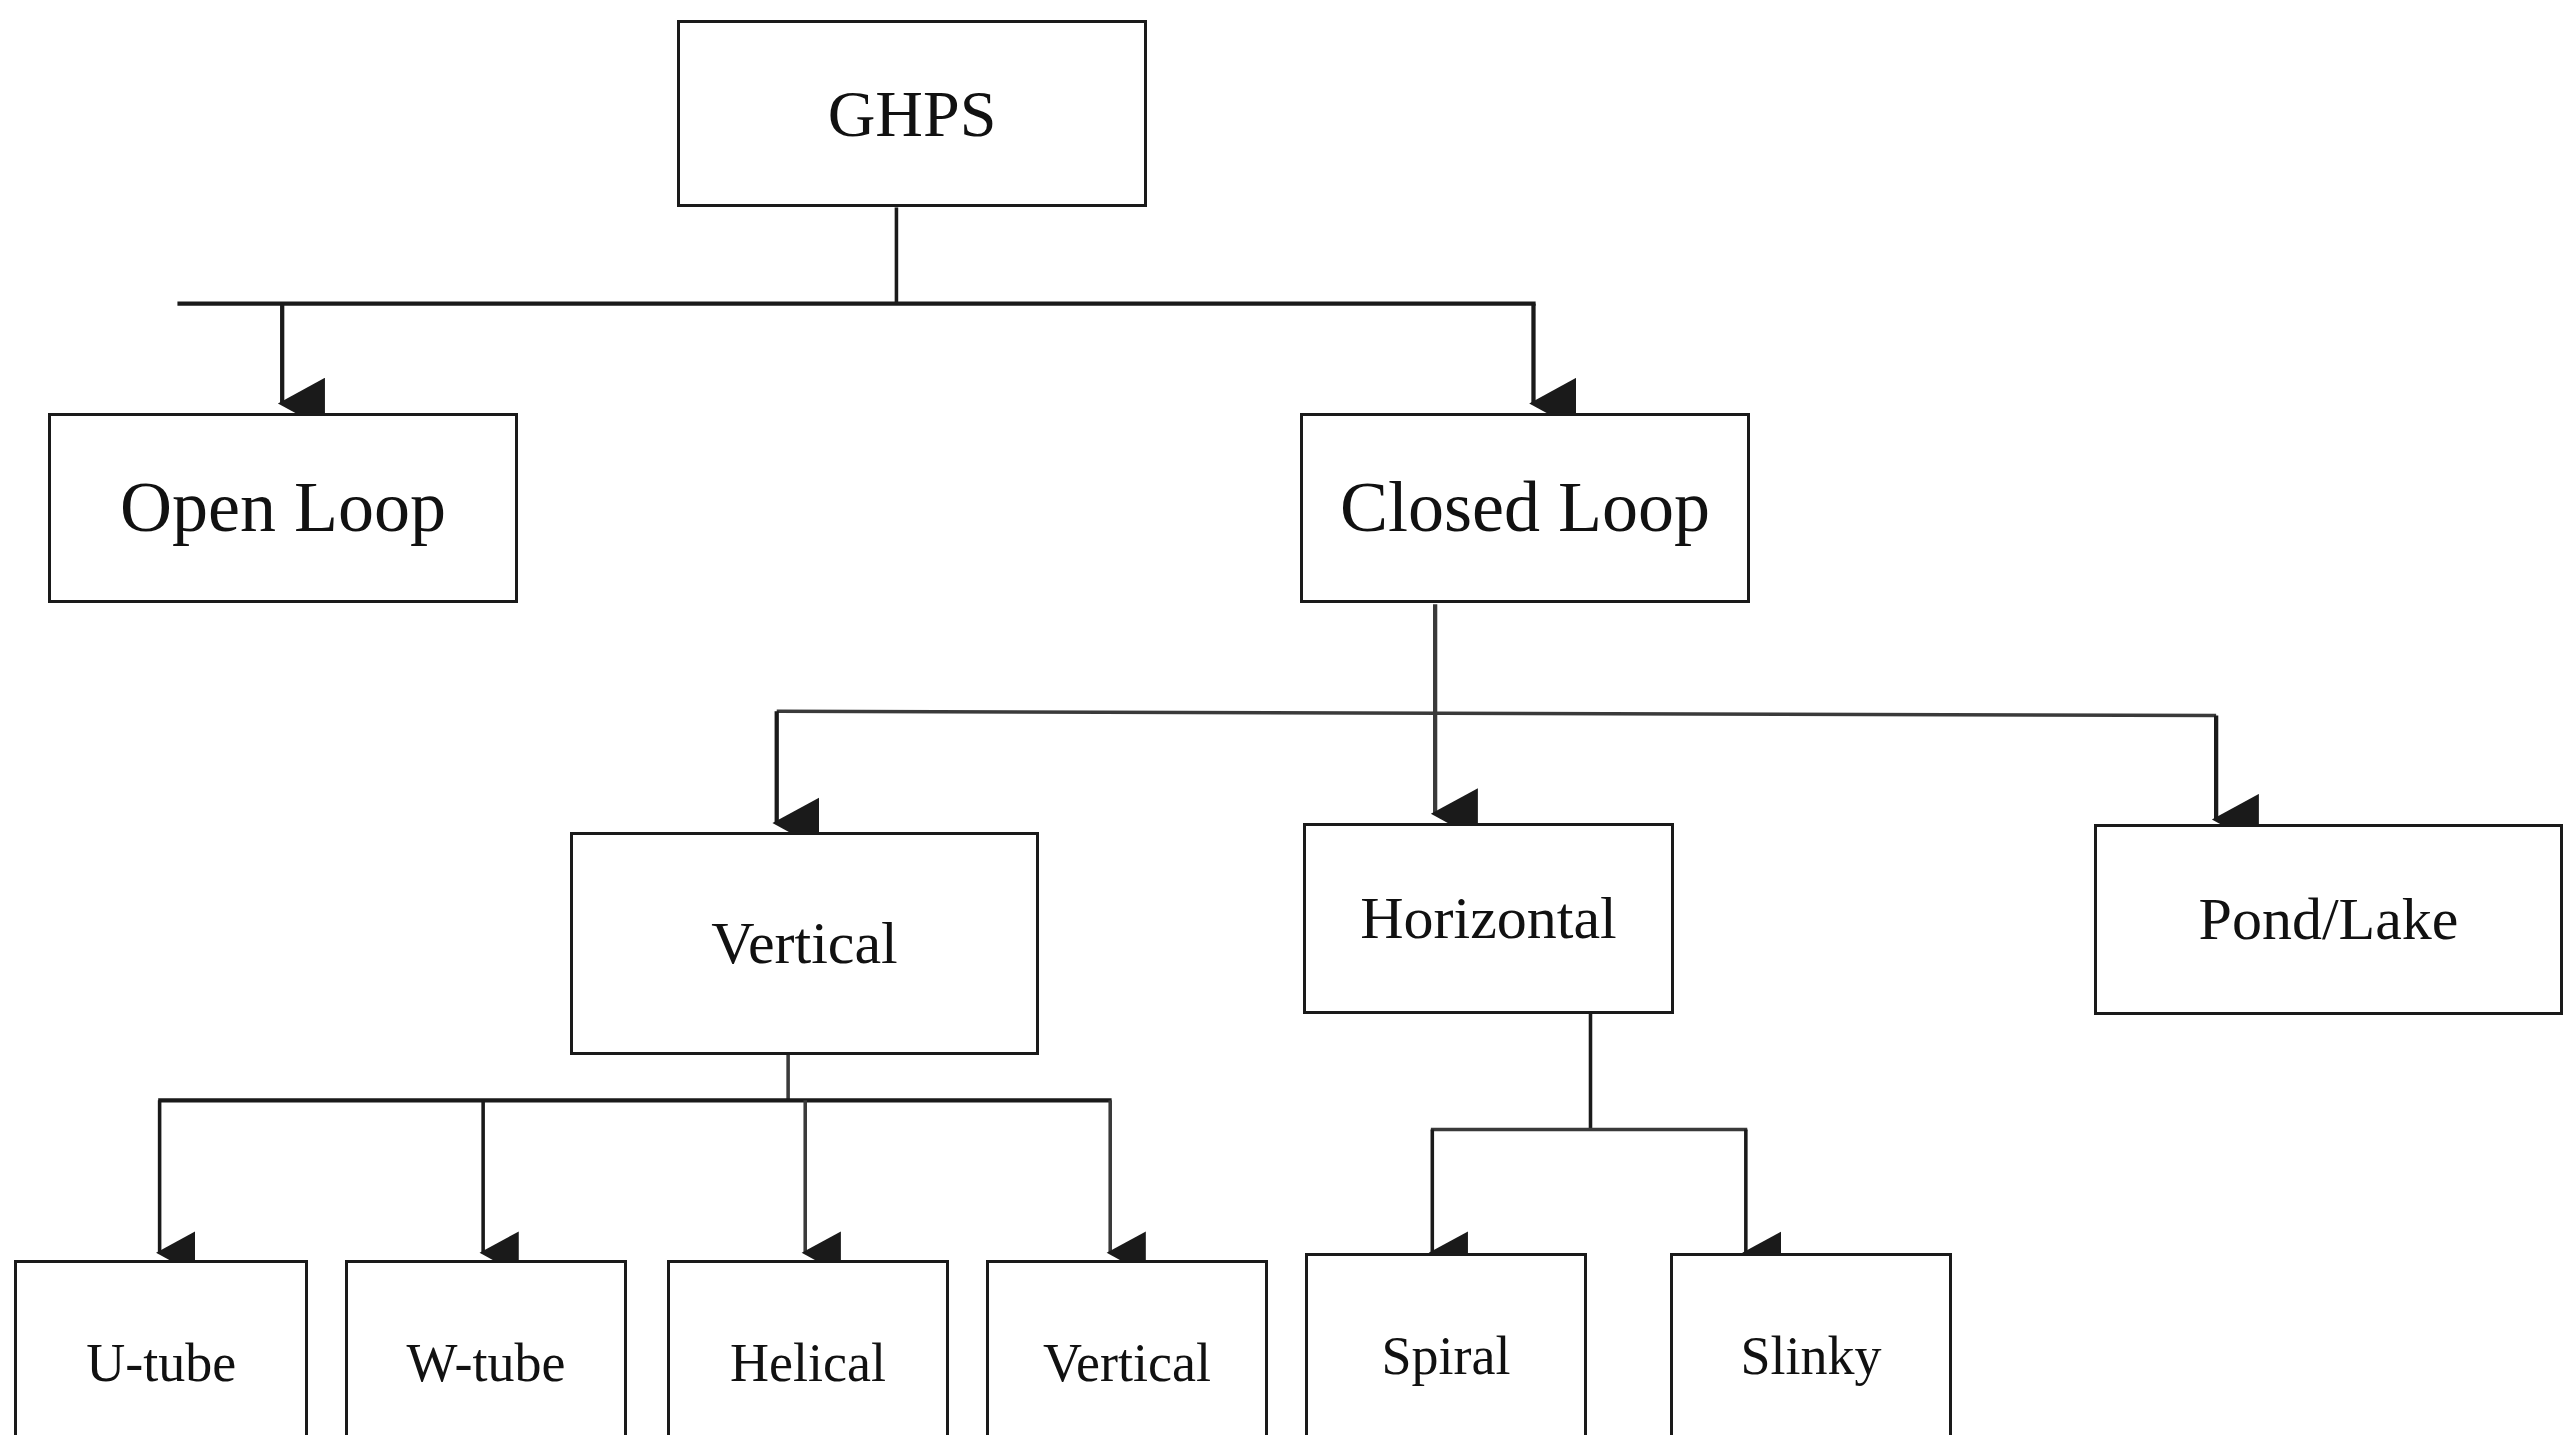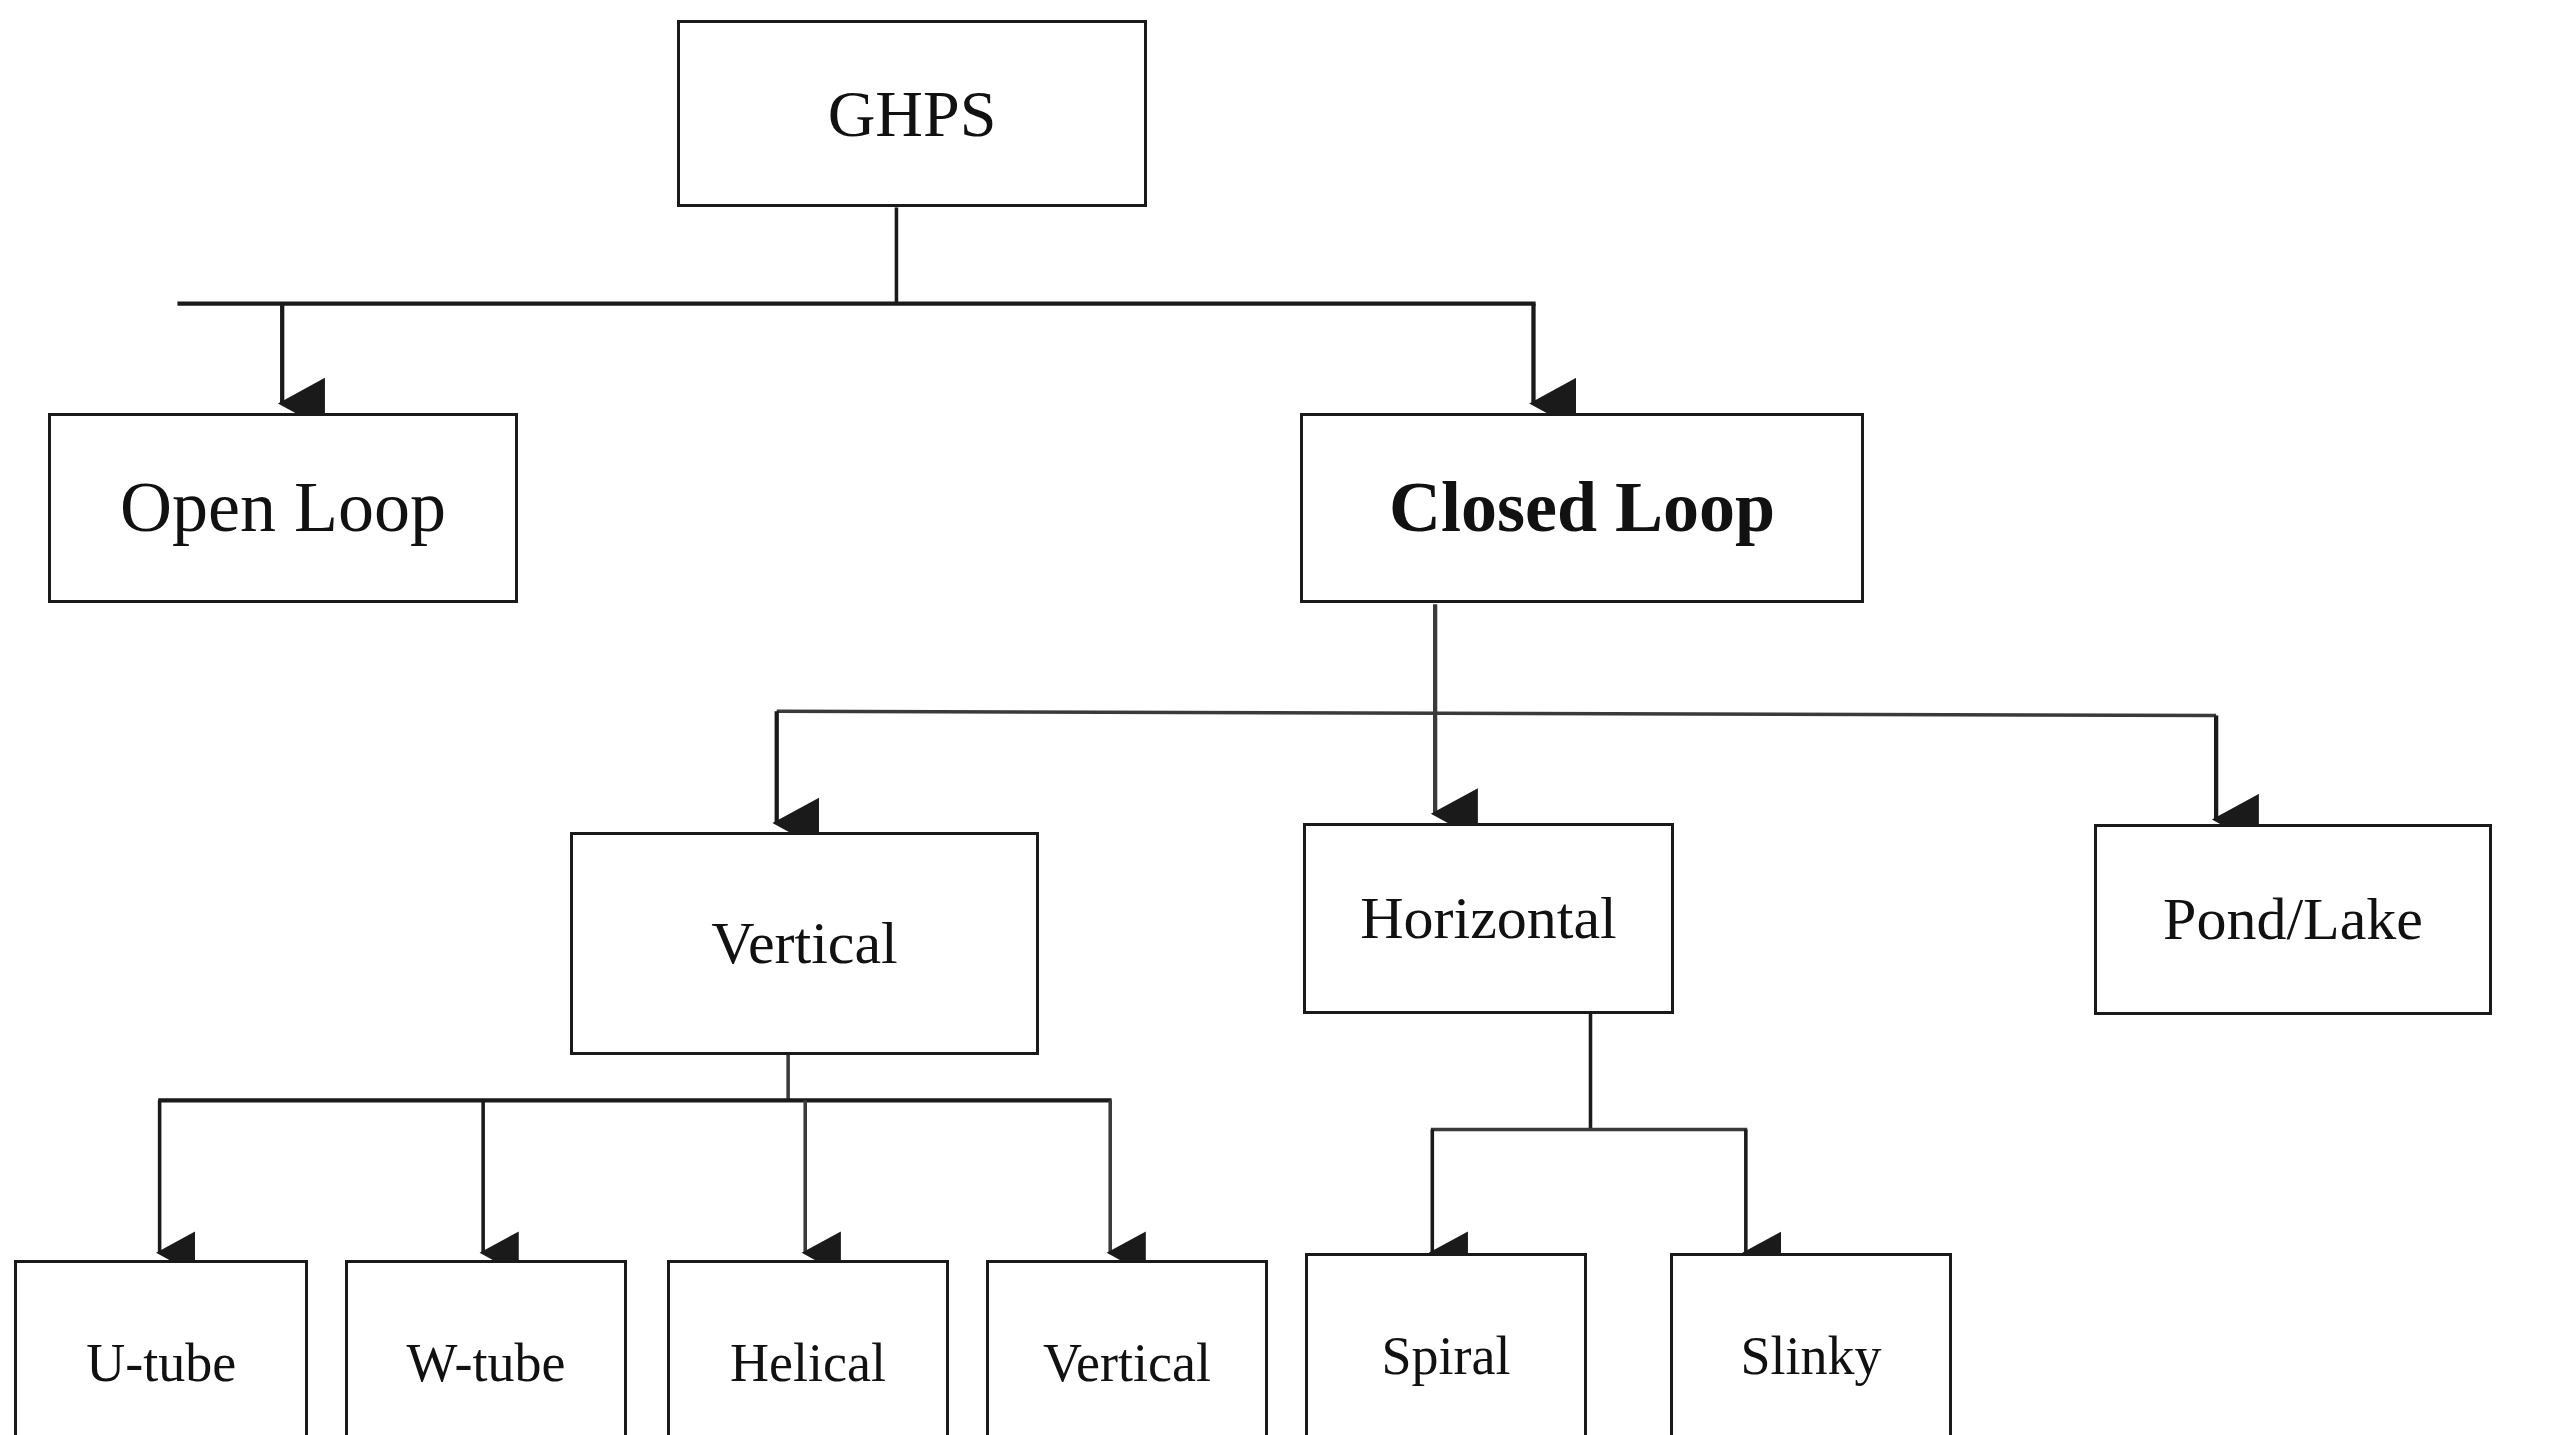--- a/index.html
+++ b/index.html
@@ -122,33 +122,33 @@
   </svg>
 
   <div class="node lvl1" style="left:677px; top:20px; width:470px; height:187px;">
     <span class="label">GHPS</span>
   </div>
 
   <div class="node lvl2" style="left:48px; top:413px; width:470px; height:190px;">
     <span class="label">Open Loop</span>
   </div>
 
-  <div class="node lvl2" style="left:1300px; top:413px; width:564px; height:190px;font-weight:bold;">
+  <div class="node lvl2" style="left:1300px; top:413px; width:450px; height:190px;">
     <span class="label">Closed Loop</span>
   </div>
 
   <div class="node lvl3" style="left:570px; top:832px; width:469px; height:223px;">
     <span class="label">Vertical</span>
   </div>
 
   <div class="node lvl3" style="left:1303px; top:823px; width:371px; height:191px;">
     <span class="label">Horizontal</span>
   </div>
 
-  <div class="node lvl3" style="left:2094px; top:824px; width:398px; height:191px;">
+  <div class="node lvl3" style="left:2094px; top:824px; width:469px; height:191px;">
     <span class="label">Pond/Lake</span>
   </div>
 
   <div class="node lvl4" style="left:14.3px; top:1260px; width:294px; height:207px;">
     <span class="label">U-tube</span>
   </div>
 
   <div class="node lvl4" style="left:345px; top:1260px; width:282px; height:207px;">
     <span class="label">W-tube</span>
   </div>

